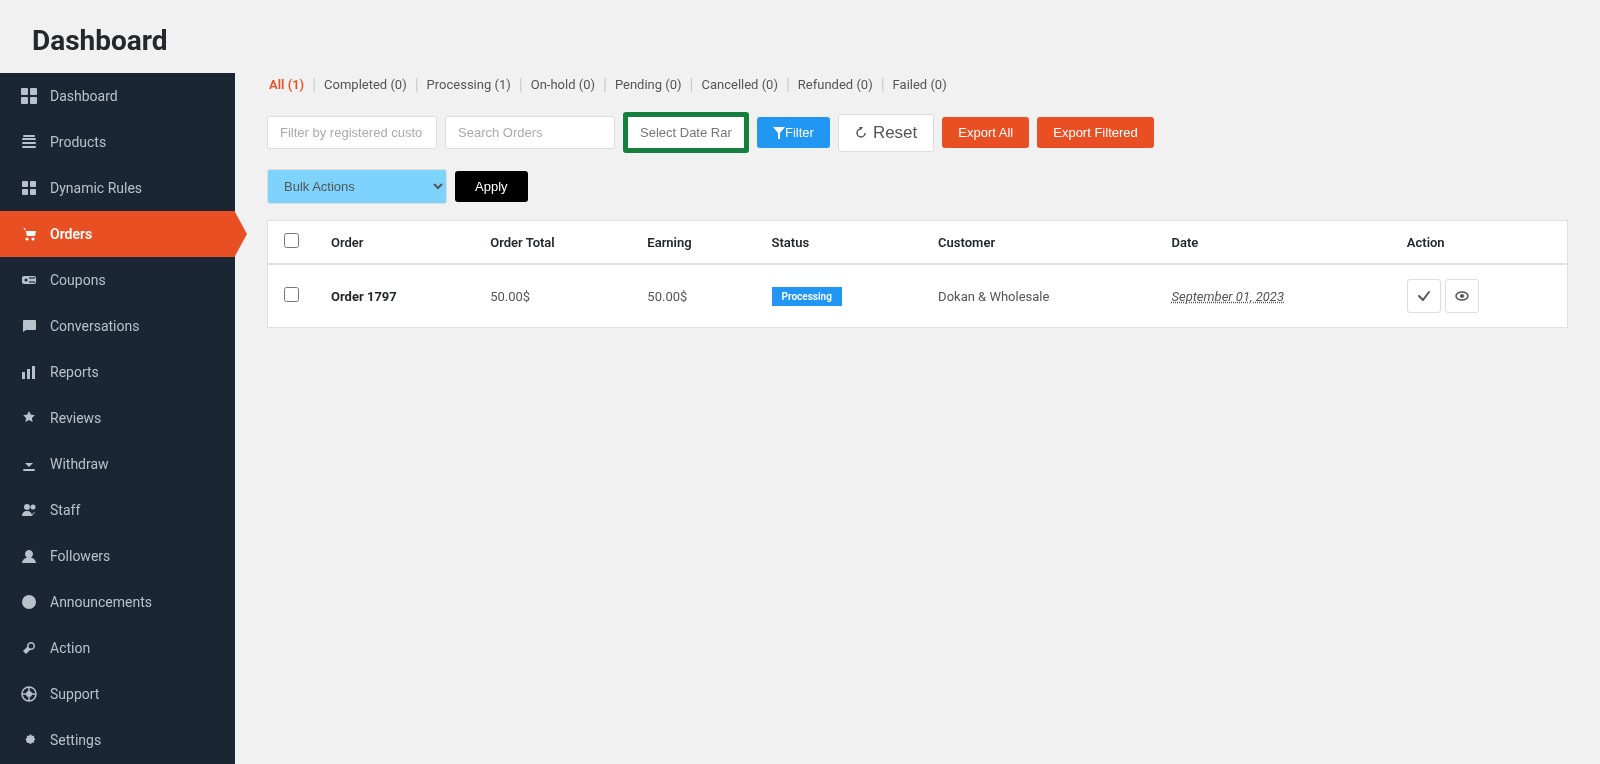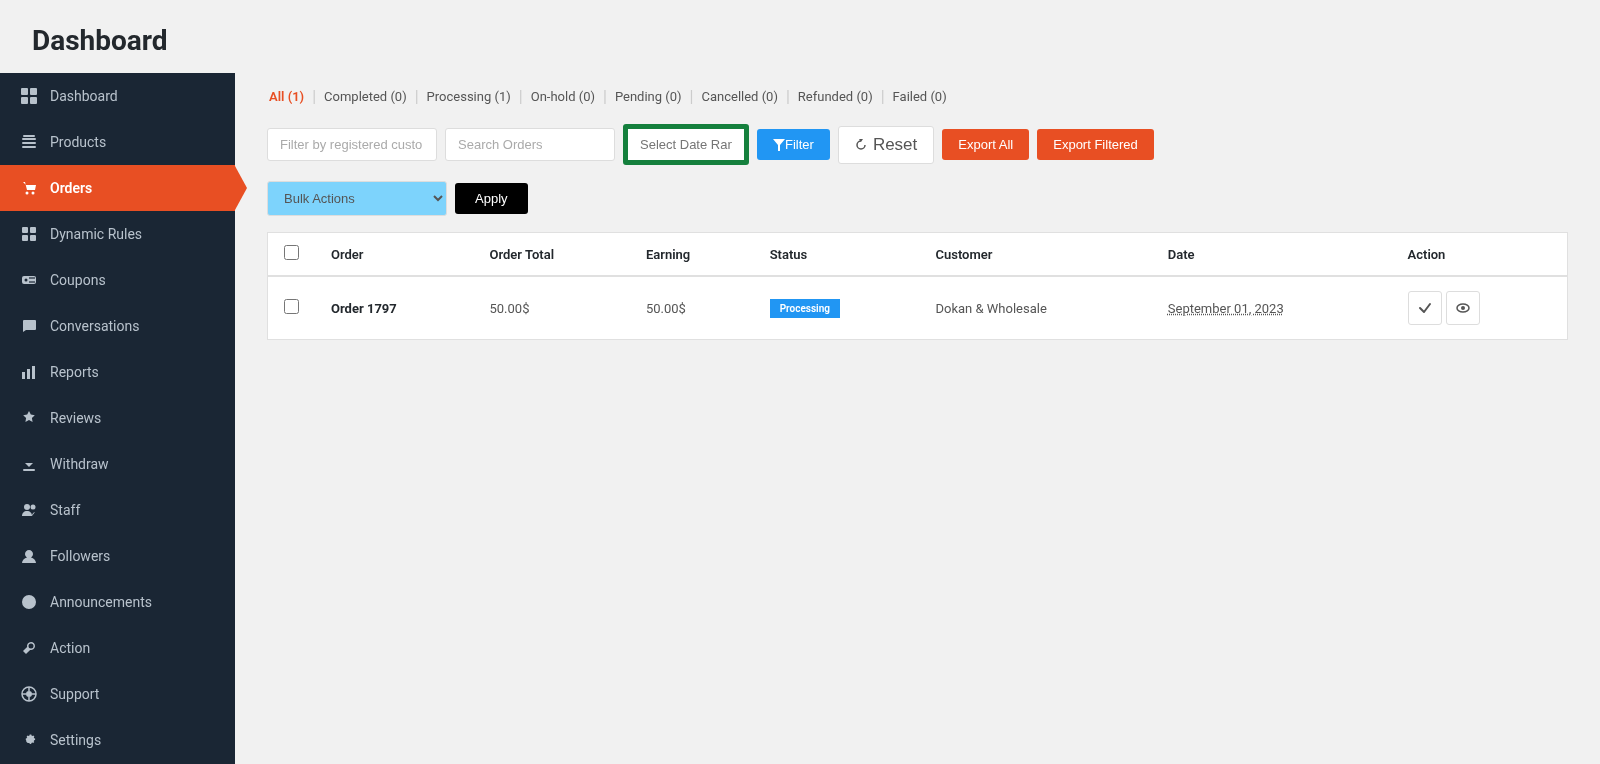--- a/index.html
+++ b/index.html
@@ -15,21 +15,21 @@
     .sidebar-item { display: flex; align-items: center; gap: 12px; padding: 14px 20px; cursor: pointer; color: #b8c2cc; font-size: 14px; font-weight: 400; text-decoration: none; transition: background 0.15s; }
     .sidebar-item.active { background: #e84f23; color: #fff; font-weight: 600; position: relative; }
     .sidebar-item.active::after { content: ''; position: absolute; right: -12px; top: 50%; transform: translateY(-50%); border-left: 12px solid #e84f23; border-top: 22px solid transparent; border-bottom: 22px solid transparent; }
     .sidebar-item .icon { width: 18px; height: 18px; display: flex; align-items: center; justify-content: center; flex-shrink: 0; }
     .sidebar-item .label { font-size: 14px; }
 
     
     .main { flex: 1; padding: 0 32px 32px 32px; }
 
     
-    .status-tabs { display: flex; gap: 4px; align-items: center; margin-bottom: 16px; flex-wrap: wrap; margin-top: 12px; }
+    .status-tabs { display: flex; gap: 4px; align-items: center; margin-bottom: 16px; flex-wrap: wrap; }
     .status-tab { font-size: 13px; color: #555; cursor: pointer; padding: 4px 2px; }
     .status-tab.active { color: #e84f23; font-weight: 600; }
     .status-tab-sep { color: #ccc; margin: 0 2px; }
 
     
     .filter-bar { display: flex; align-items: center; gap: 8px; margin-bottom: 16px; flex-wrap: wrap; }
     .filter-input { padding: 8px 12px; border: 1px solid #ddd; border-radius: 3px; font-size: 13px; color: #555; background: #fff; width: 170px; }
     .filter-input::placeholder { color: #aaa; }
     .date-range-input { padding: 8px 12px; border: 5px solid #15803d; border-radius: 3px; font-size: 13px; color: #aaa; background: #fff; width: 126px; cursor: pointer; }
     .btn-filter { background: #2196f3; color: #fff; border: none; border-radius: 3px; padding: 8px 16px; font-size: 13px; cursor: pointer; display: flex; align-items: center; }
@@ -45,21 +45,21 @@
     
     .orders-table { width: 100%; border-collapse: collapse; background: #fff; border: 1px solid #e0e0e0; }
     .orders-table th { padding: 12px 16px; text-align: left; font-size: 13px; font-weight: 600; color: #23282d; border-bottom: 2px solid #e0e0e0; background: #fff; }
     .orders-table td { padding: 14px 16px; font-size: 13px; color: #555; border-bottom: 1px solid #f0f0f0; }
     .orders-table tr:last-child td { border-bottom: none; }
     .orders-table .checkbox-cell { width: 36px; }
     .orders-table input[type="checkbox"] { width: 15px; height: 15px; cursor: pointer; }
     .order-name { font-weight: 700; color: #23282d; }
     .status-badge { display: inline-block; padding: 4px 10px; border-radius: 0; font-size: 10px; font-weight: 600; color: #fff; }
     .status-processing { background: #2196f3; }
-    .date-underline { text-decoration: underline; text-decoration-style: dotted; color: #555; }
+    .date-underline { text-decoration: underline; text-decoration-style: dotted; color: #555; font-style: italic; }
 
     .action-btn { background: #fff; border: 1px solid #ddd; border-radius: 3px; width: 34px; height: 34px; display: inline-flex; align-items: center; justify-content: center; cursor: pointer; color: #555; margin-right: 4px; }
 
     
     svg { display: block; }
   </style>
 </head>
 <body>
 
 <div class="page-header">
@@ -86,40 +86,40 @@
           <span class="icon">
             <svg width="16" height="16" viewBox="0 0 16 16" fill="currentColor">
               <rect x="1" y="4" width="14" height="2" rx="1"></rect>
               <rect x="1" y="8" width="14" height="2" rx="1"></rect>
               <rect x="1" y="12" width="14" height="2" rx="1"></rect>
               <rect x="2" y="1" width="12" height="2" rx="1"></rect>
             </svg>
           </span>
           <span class="label">Products</span>
         </div>
-        <div class="sidebar-item active">
-          <span class="icon">
-            <svg width="16" height="16" viewBox="0 0 16 16" fill="currentColor">
-              <path d="M2 2h2l2 8h8l1-5H5"></path>
-              <circle cx="6" cy="13" r="1.5"></circle>
-              <circle cx="12" cy="13" r="1.5"></circle>
-            </svg>
-          </span>
-          <span class="label">Orders</span>
-        </div>
         <div class="sidebar-item">
           <span class="icon">
             <svg width="16" height="16" viewBox="0 0 16 16" fill="currentColor">
               <rect x="1" y="1" width="6" height="6" rx="1"></rect>
               <rect x="9" y="1" width="6" height="6" rx="1"></rect>
               <rect x="1" y="9" width="6" height="6" rx="1"></rect>
               <rect x="9" y="9" width="6" height="6" rx="1"></rect>
             </svg>
           </span>
           <span class="label">Dynamic Rules</span>
+        </div>
+        <div class="sidebar-item active">
+          <span class="icon">
+            <svg width="16" height="16" viewBox="0 0 16 16" fill="currentColor">
+              <path d="M2 2h2l2 8h8l1-5H5"></path>
+              <circle cx="6" cy="13" r="1.5"></circle>
+              <circle cx="12" cy="13" r="1.5"></circle>
+            </svg>
+          </span>
+          <span class="label">Orders</span>
         </div>
         <div class="sidebar-item">
           <span class="icon">
             <svg width="16" height="16" viewBox="0 0 16 16" fill="currentColor">
               <rect x="1" y="4" width="14" height="8" rx="2"></rect>
               <circle cx="5" cy="8" r="1.5" fill="#1a2634"></circle>
               <line x1="8" y1="6" x2="14" y2="6" stroke="#1a2634" stroke-width="1.2"></line>
               <line x1="8" y1="10" x2="14" y2="10" stroke="#1a2634" stroke-width="1.2"></line>
             </svg>
           </span>

